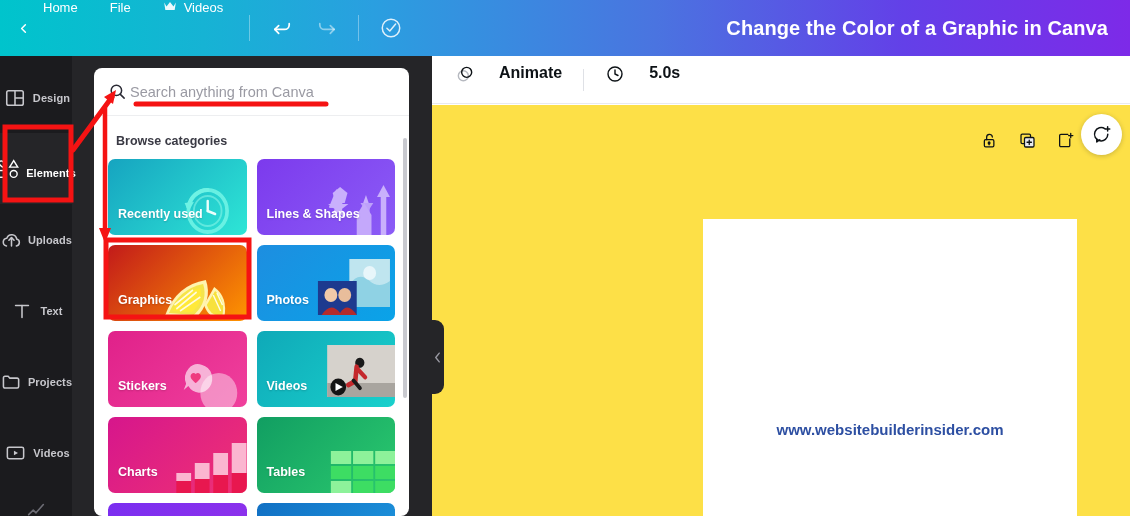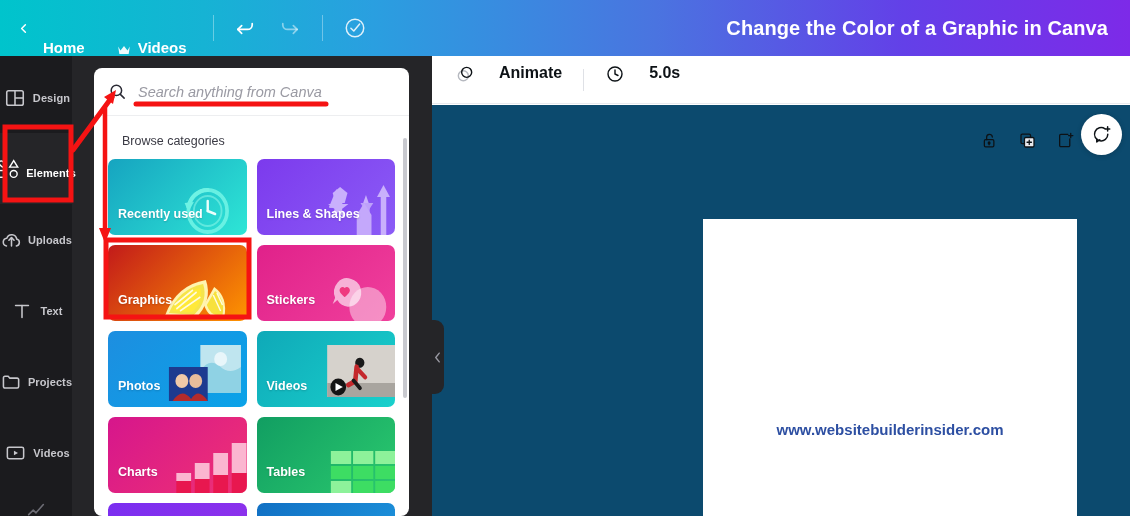--- a/index.html
+++ b/index.html
@@ -12,22 +12,22 @@
   #app { position: relative; width: 1130px; height: 516px; }
 
   
   #header {
     position: absolute; left: 0; top: 0; width: 1130px; height: 56px;
     background: linear-gradient(90deg,#00c4cc 0%,#16b3d4 18%,#2a9fe0 33%,#4a74e0 58%,#6340e8 80%,#7d2ae8 100%);
     display: flex; align-items: center; z-index: 30;
   }
   .hdr-left { display: flex; align-items: center; height: 100%; }
   .hdr-btn {
-    display: flex; align-items: flex-end; gap: 7px;
-    color: #fff; font-size: 15px; font-weight: bold;
+    display: flex; align-items: flex-start; gap: 7px;
+    color: #fff; font-size: 13px; font-weight: normal;
     padding: 0 16px; height: 100%; cursor: pointer;
     white-space: nowrap;
   }
   .hdr-chevron { margin-left: 16px; margin-right: -4px; display:flex; align-items:center; cursor:pointer; }
   .hdr-sep { width: 1px; height: 26px; background: rgba(255,255,255,.35); margin: 0 10px; }
   .hdr-icon-btn {
     width: 44px; height: 44px; display: flex; align-items: center; justify-content: center;
     cursor: pointer;
   }
   #header-title {
@@ -64,32 +64,31 @@
     position: absolute; left: 22px; top: 12px; width: 315px; height: 448px;
     background: #ffffff; border-radius: 8px; overflow: hidden;
   }
   #search-row {
     height: 48px; display: flex; align-items: center;
     padding: 0 14px; border-bottom: 1px solid #edeef0; position: relative;
   }
   #search-input {
     flex: 1; border: none; outline: none; background: transparent;
     font-family: "Liberation Sans", sans-serif;
-    font-size: 14.5px; color: #1d4ed8; margin-left: 11px;
+    font-size: 14.5px; color: #1d4ed8; margin-left: 3px;
     caret-color: #2b2b35;
-    font-style: italic;
   }
   #search-input::placeholder { color: #9a9aa3; }
   #panel-scroll {
     position: absolute; top: 49px; left: 0; right: 0; bottom: 0;
     overflow: hidden; padding: 0 14px;
   }
   #browse-title {
-    font-size: 12.5px; color: #3a3a44; font-weight: normal;
-    margin: 17px 0 11px 14px;
+    font-size: 12.5px; color: #3a3a44; font-weight: bold;
+    margin: 17px 0 11px 8px;
   }
   #tile-grid {
     display: grid; grid-template-columns: 1fr 1fr; gap: 10px 10px;
   }
   .tile {
     position: relative; height: 76px; border-radius: 7px; overflow: hidden; cursor: pointer;
   }
   .tile-label {
     position: absolute; left: 10px; top: 8px; z-index: 3;
     color: #fff; font-size: 12.5px; font-weight: bold;
@@ -122,21 +121,21 @@
   }
   .tool-btn {
     display: flex; align-items: flex-start; gap: 24px; height: 32px;
     padding: 0 8px; border-radius: 5px; cursor: pointer;
     font-size: 16px; font-weight: bold; color: #0d1216;
   }
   .tool-sep { width: 1px; height: 22px; background: #dfe1e6; margin: 0 13px; }
 
   #canvas-area {
     position: absolute; top: 49px; left: 0; right: 0; bottom: 0;
-    background: #0c4a6e;
+    background: #fde047;
   }
   #page-tools {
     position: absolute; right: 54px; top: 24px;
     display: flex; gap: 16px; align-items: center;
   }
   .page-tool { width: 22px; height: 22px; cursor: pointer; display:flex; align-items:center; justify-content:center; }
   #canvas-page {
     position: absolute; left: 271px; top: 114px; width: 374px; height: 347px;
     background: #ffffff;
   }
@@ -166,20 +165,23 @@
       <span class="hdr-chevron">
         <svg width="15" height="15" viewBox="0 0 24 24" fill="none" stroke="#fff" stroke-width="2.4" stroke-linecap="round" stroke-linejoin="round">
             <polyline points="15 18 9 12 15 6"></polyline>
           </svg>
       </span>
 
       <div class="hdr-btn">
         <span>Home</span>
       </div>
 
+      <div class="hdr-btn">
+        <span>File</span>
+      </div>
 
       <div class="hdr-btn">
         <span style="display:flex;">
           <svg width="14" height="12" viewBox="0 0 24 20" fill="#ffffff">
             <path d="M2 4 L6 11 L12 3 L18 11 L22 4 L20 17 L4 17 Z" opacity=".92"></path>
           </svg>
         </span>
         <span>Videos</span>
       </div>
 
@@ -344,45 +346,45 @@
         <path d="M10 36 Q20 17 40 13 Q44 27 31 37 Z" fill="#ffe93a"></path>
         <path d="M14 34 L36 17 M18 36 L40 22 M12 30 L32 15" stroke="#fffbe0" stroke-width="1.6"></path>
         <path d="M55 12 Q70 22 66 42 Q50 46 44 30 Z" fill="#fff4b0"></path>
         <path d="M56 16 Q67 25 64 40 Q51 42 47 30 Z" fill="#f7e13c"></path>
         <path d="M54 20 L62 36 M58 18 L64 30" stroke="#fffbe0" stroke-width="1.6"></path>
       </g>
                 </svg>
               </div>
               <div class="tile-label">Graphics</div>
             </div>
-            <div class="tile" style="background: linear-gradient(135deg, rgb(224, 33, 138) 0%, rgb(240, 64, 156) 100%);">
-              <div class="tile-art">
-                <svg viewBox="0 0 150 76" preserveAspectRatio="none" style="position:absolute;inset:0;width:100%;height:100%">
-      <circle cx="120" cy="62" r="20" fill="#ffffff" opacity=".42"></circle>
-      <g transform="translate(78,32)">
-                    <path d="M24 2a14 14 0 1 1-15 21L4 27l2.6-6.2A14 14 0 0 1 24 2z" fill="#ffffff" opacity=".62"></path>
-      <path d="M17 11c-2.2-2.2-5.6-.4-5.6 2.4 0 2.8 5.6 6.6 5.6 6.6s5.6-3.8 5.6-6.6c0-2.8-3.4-4.6-5.6-2.4z" fill="#ef3a7f"></path>
-                  </g>
-                </svg>
-              </div>
-              <div class="tile-label">Stickers</div>
-            </div>
             <div class="tile" style="background: linear-gradient(135deg, rgb(29, 142, 224) 0%, rgb(10, 163, 232) 100%);">
               <div class="tile-art">
                 <svg viewBox="0 0 150 76" preserveAspectRatio="none" style="position:absolute;inset:0;width:100%;height:100%">
       <rect x="100" y="14" width="44" height="48" fill="#bfe5ef"></rect>
       <path d="M100 40 q10-14 22-4 q10 8 22 0 v26 h-44z" fill="#8fd2e4"></path>
       <circle cx="122" cy="28" r="7" fill="#e8f6fa"></circle>
       <rect x="66" y="36" width="42" height="34" fill="#1d3a8f"></rect>
       <circle cx="80" cy="50" r="7" fill="#f0c9a8"></circle>
                   <circle cx="95" cy="50" r="7" fill="#e8bd9b"></circle>
       <path d="M70 70 q10-14 20-2 q8-12 18 2z" fill="#b42b2b"></path>
                 </svg>
               </div>
               <div class="tile-label">Photos</div>
+            </div>
+            <div class="tile" style="background: linear-gradient(135deg, rgb(224, 33, 138) 0%, rgb(240, 64, 156) 100%);">
+              <div class="tile-art">
+                <svg viewBox="0 0 150 76" preserveAspectRatio="none" style="position:absolute;inset:0;width:100%;height:100%">
+      <circle cx="120" cy="62" r="20" fill="#ffffff" opacity=".42"></circle>
+      <g transform="translate(78,32)">
+                    <path d="M24 2a14 14 0 1 1-15 21L4 27l2.6-6.2A14 14 0 0 1 24 2z" fill="#ffffff" opacity=".62"></path>
+      <path d="M17 11c-2.2-2.2-5.6-.4-5.6 2.4 0 2.8 5.6 6.6 5.6 6.6s5.6-3.8 5.6-6.6c0-2.8-3.4-4.6-5.6-2.4z" fill="#ef3a7f"></path>
+                  </g>
+                </svg>
+              </div>
+              <div class="tile-label">Stickers</div>
             </div>
             <div class="tile" style="background: linear-gradient(135deg, rgb(15, 169, 184) 0%, rgb(25, 208, 204) 100%);">
               <div class="tile-art">
                 <svg viewBox="0 0 150 76" preserveAspectRatio="none" style="position:absolute;inset:0;width:100%;height:100%">
       <rect x="76" y="14" width="74" height="52" fill="#d6d2cc"></rect>
       <rect x="76" y="52" width="74" height="14" fill="#a9a59f"></rect>
       <g transform="translate(104,22) rotate(18)">
                     <ellipse cx="10" cy="7" rx="5" ry="5" fill="#1a1a1a"></ellipse>
       <path d="M8 12 l3 14 l-6 6" stroke="#c4282c" stroke-width="5" fill="none" stroke-linecap="round"></path>
       <path d="M10 14 l10 5" stroke="#c4282c" stroke-width="4.5" stroke-linecap="round"></path>

